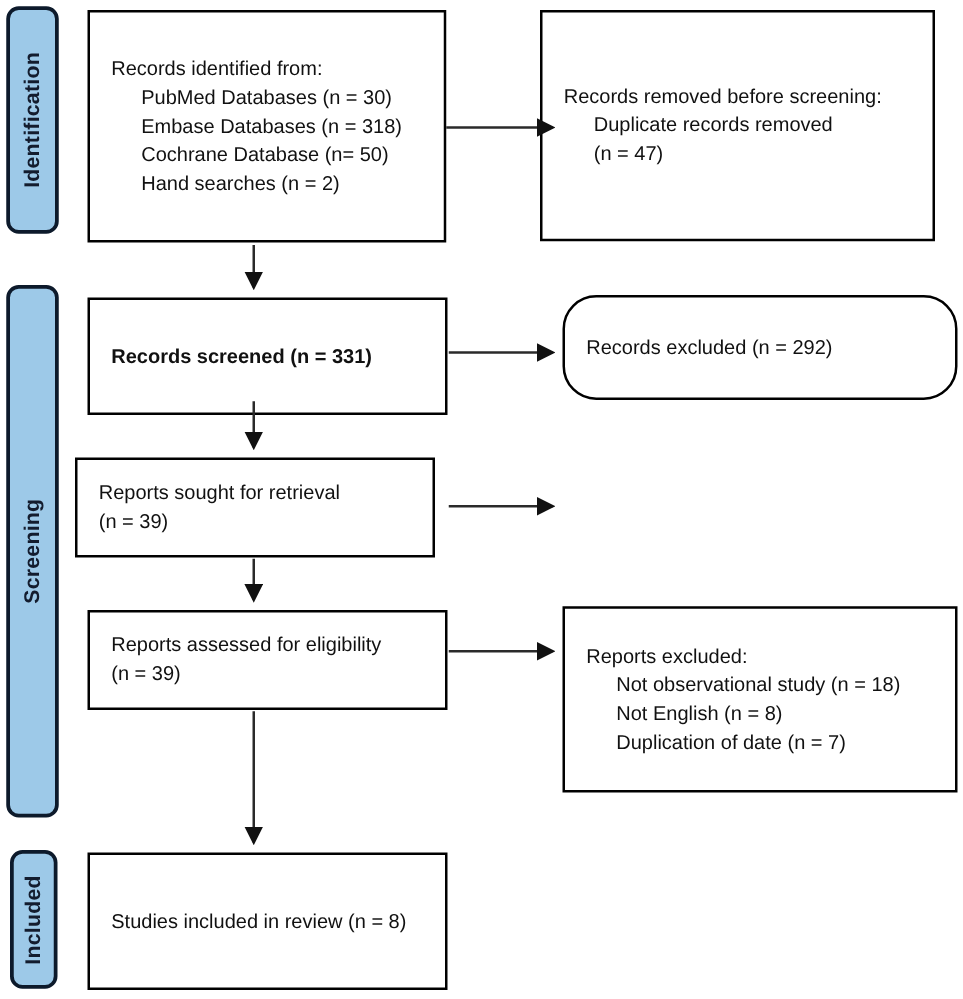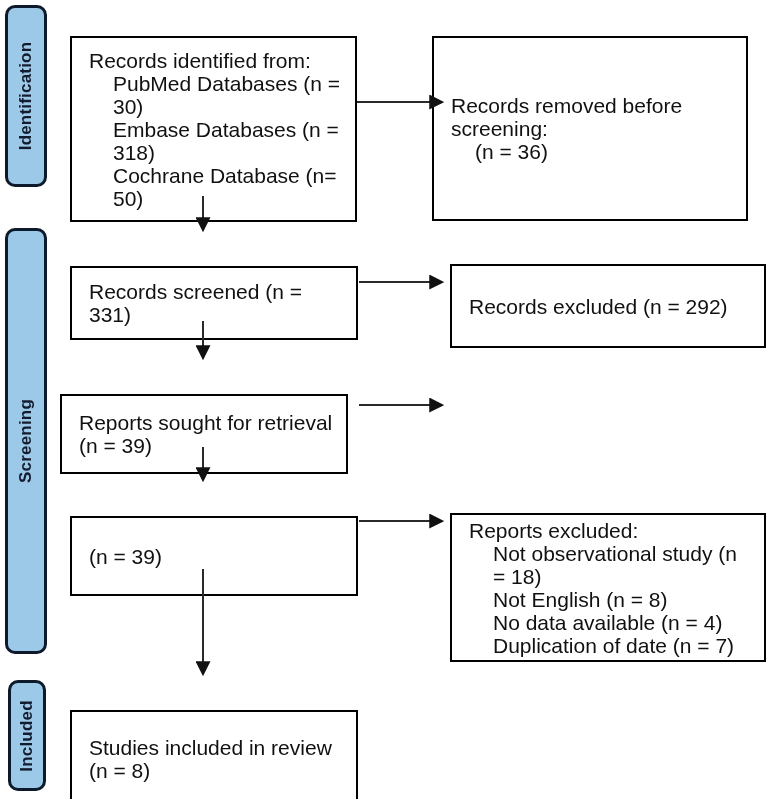--- a/index.html
+++ b/index.html
@@ -43,36 +43,35 @@
   .fbox {
     position: absolute;
     border: 2.5px solid #000000;
     background: #ffffff;
     box-sizing: border-box;
     display: flex;
     flex-direction: column;
     justify-content: center;
     align-items: flex-start;
     padding: 8px 10px 8px 17px;
-    font-size: 21px;
+    font-size: 16px;
     line-height: 23px;
     color: #111111;
-    margin-top: 28px;
   }
   .fbox .indent { padding-left: 24px; }
 
   #box-identified       { left: 70px;  top: 8px;   width: 287px; height: 186px; }
   #box-removed          { left: 432px; top: 8px;   width: 316px; height: 185px; }
-  #box-screened         { left: 70px;  top: 238px; width: 288px; height: 74px;  }
-  #box-excluded         { left: 450px; top: 236px; width: 316px; height: 84px;  }
+  #box-screened         { left: 70px;  top: 238px; width: 288px; height: 94px; font-weight: bold;  }
+  #box-excluded         { left: 450px; top: 236px; width: 316px; height: 84px; border-radius: 27px;  }
   #box-sought           { left: 60px;  top: 366px; width: 288px; height: 80px;  }
   #box-not-retrieved    { left: 450px; top: 364px; width: 316px; height: 84px;  }
   #box-assessed         { left: 70px;  top: 488px; width: 288px; height: 80px;  }
   #box-reports-excluded { left: 450px; top: 485px; width: 316px; height: 149px; }
-  #box-included-studies { left: 70px;  top: 682px; width: 288px; height: 98px; }
+  #box-included-studies { left: 70px;  top: 682px; width: 288px; height: 110px; }
 
   
   #arrow-layer {
     position: absolute;
     left: 0; top: 0;
     width: 770px;
     height: 799px;
     pointer-events: none;
   }
 </style>
@@ -89,47 +88,49 @@
   </div>
   <div class="stage-bar" id="bar-included">
     <span class="stage-label">Included</span>
   </div>
 
   <div class="fbox" id="box-identified">
     <div>Records identified from:</div>
     <div class="indent">PubMed Databases (n = 30)</div>
     <div class="indent">Embase Databases (n = 318)</div>
     <div class="indent">Cochrane Database (n= 50)</div>
+    <div class="indent">Hand searches (n = 2)</div>
   </div>
 
   <div class="fbox" id="box-removed">
     <div>Records removed before screening:</div>
-    <div class="indent">(n = 36)</div>
+    <div class="indent">Duplicate records removed</div>
+    <div class="indent">(n = 47)</div>
   </div>
 
   <div class="fbox" id="box-screened">
     <div>Records screened (n = 331)</div>
   </div>
   <div class="fbox" id="box-excluded">
     <div>Records excluded (n = 292)</div>
   </div>
 
   <div class="fbox" id="box-sought">
     <div>Reports sought for retrieval</div>
     <div>(n = 39)</div>
   </div>
 
   <div class="fbox" id="box-assessed">
+    <div>Reports assessed for eligibility</div>
     <div>(n = 39)</div>
   </div>
   <div class="fbox" id="box-reports-excluded">
     <div>Reports excluded:</div>
     <div class="indent">Not observational study (n = 18)</div>
     <div class="indent">Not English (n = 8)</div>
-    <div class="indent">No data available (n = 4)</div>
     <div class="indent">Duplication of date (n = 7)</div>
   </div>
 
   <div class="fbox" id="box-included-studies">
     <div>Studies included in review (n = 8)</div>
   </div>
 
   <svg id="arrow-layer" viewBox="0 0 770 799" xmlns="http://www.w3.org/2000/svg">
     <defs>
       <marker id="ah" viewBox="0 0 10 10" refX="8.5" refY="5" markerWidth="7.5" markerHeight="7.5" orient="auto-start-reverse">

